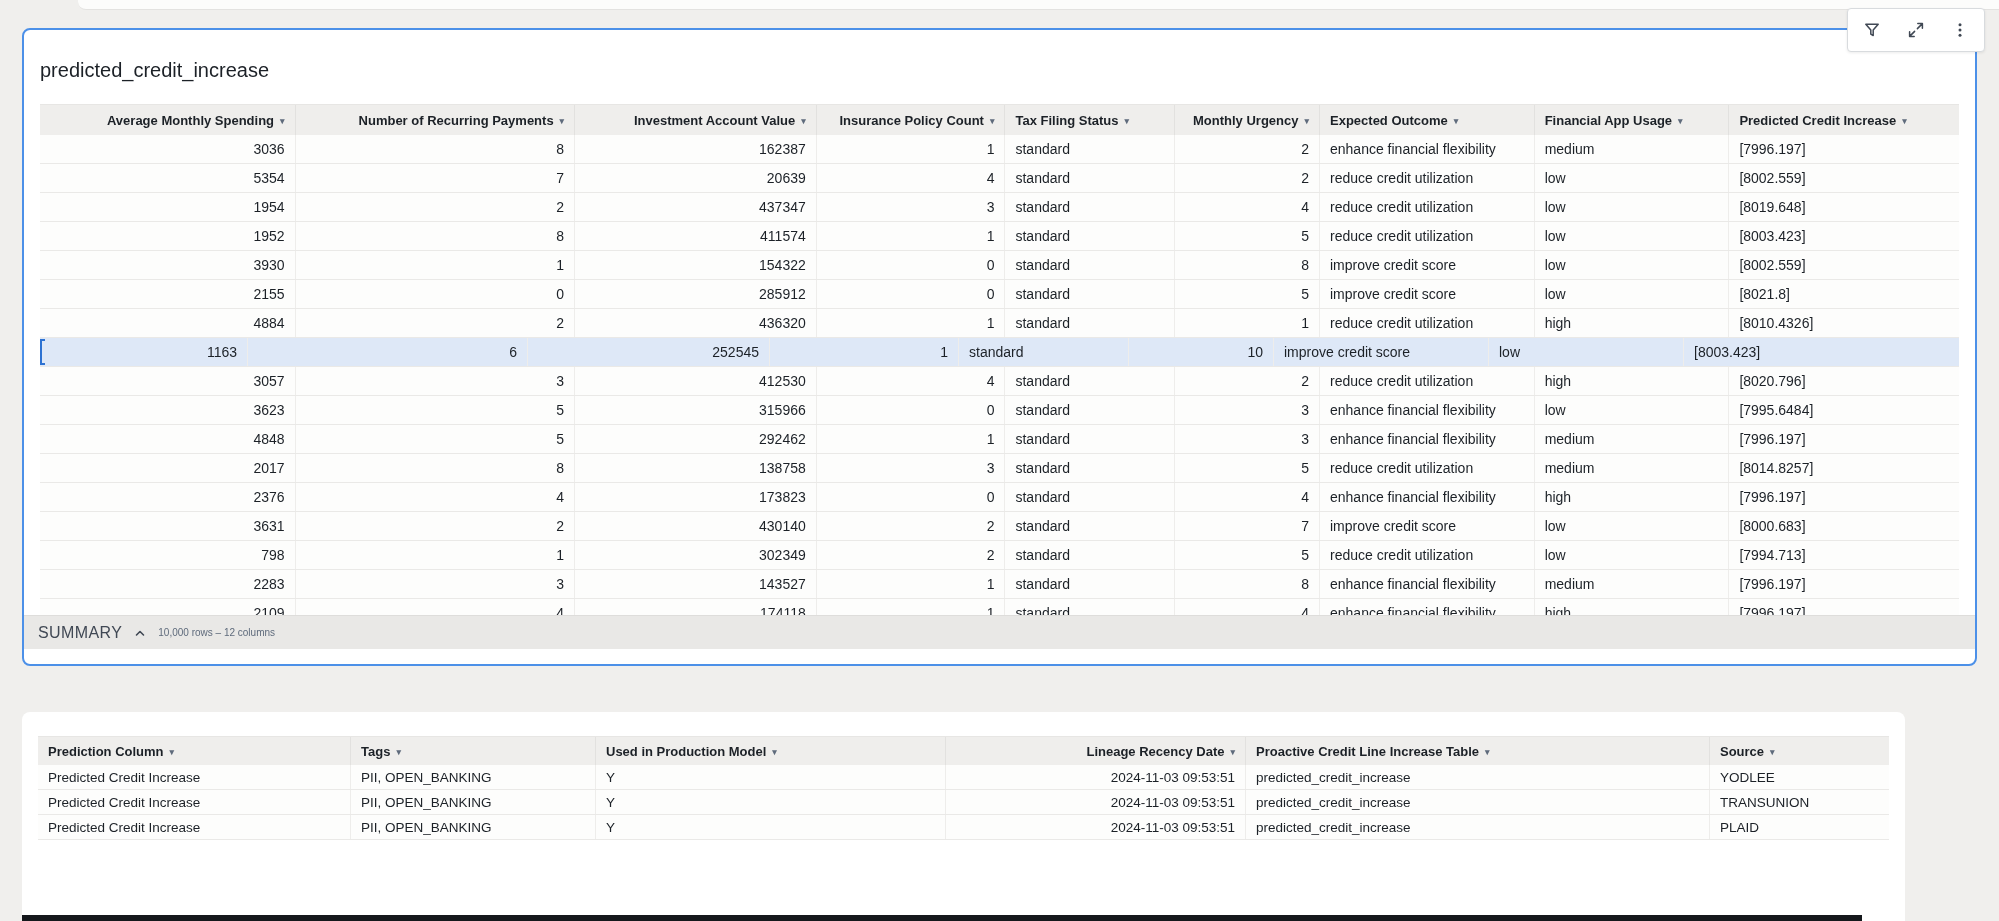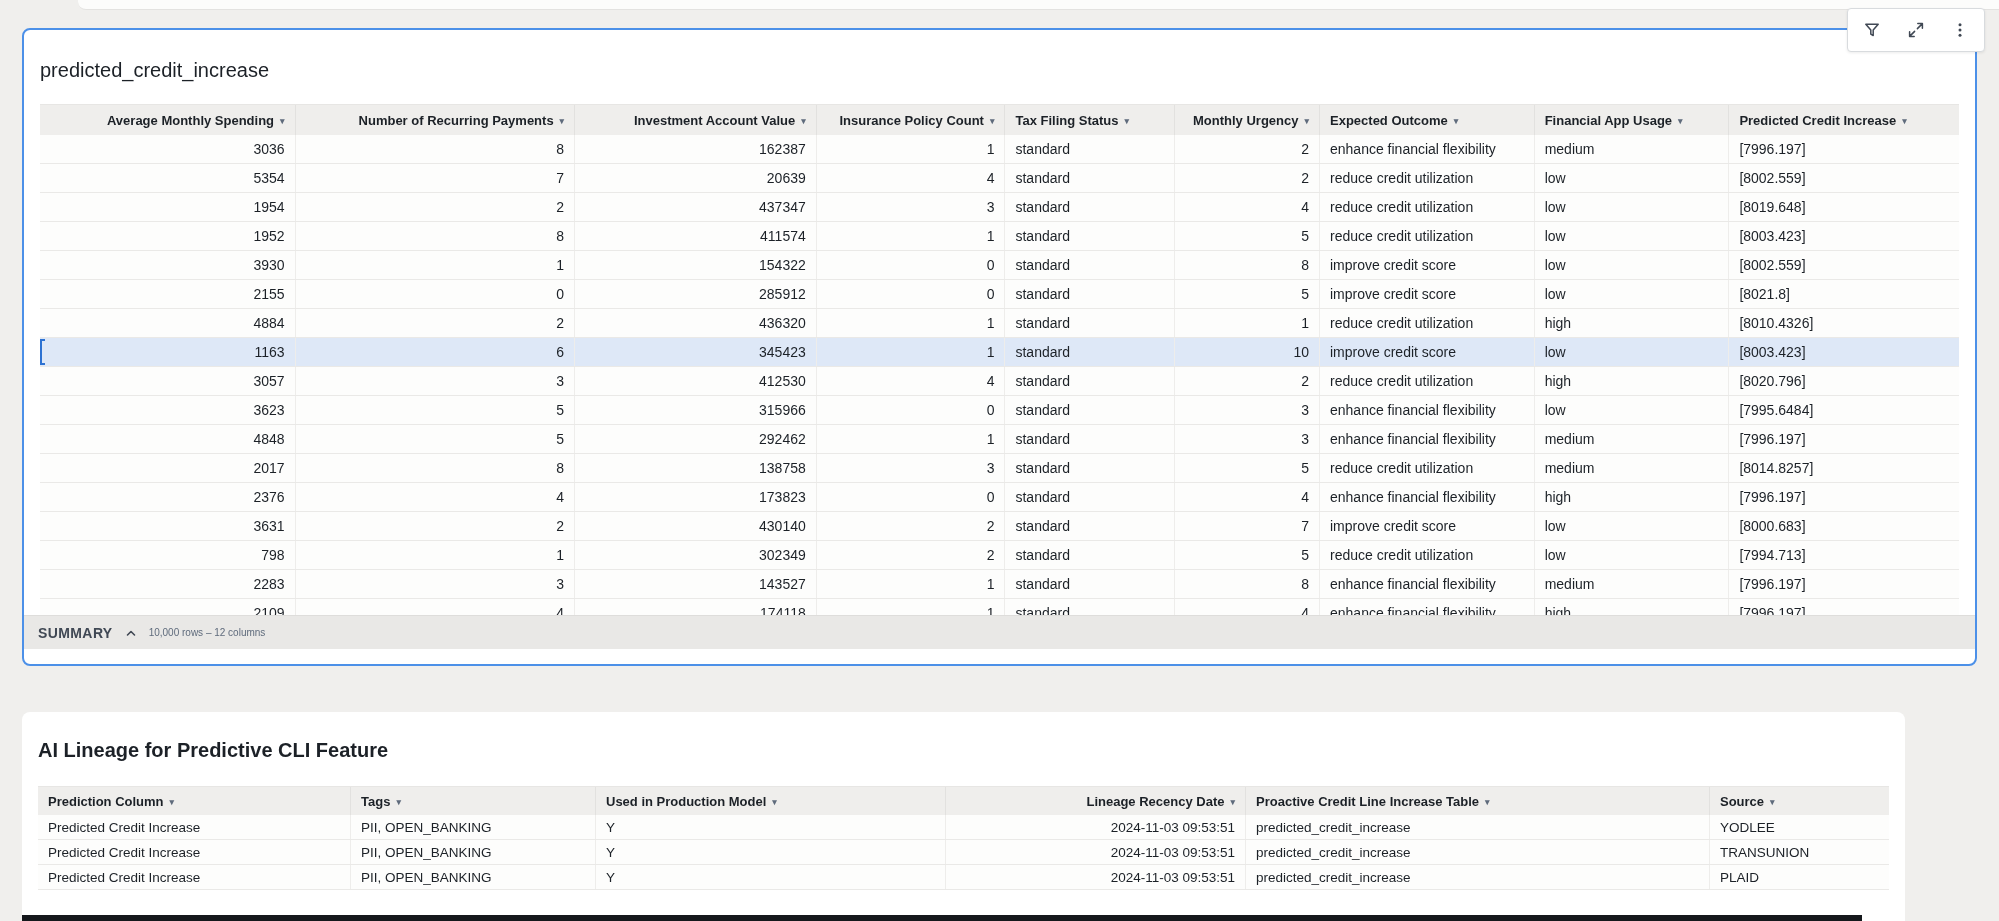--- a/index.html
+++ b/index.html
@@ -72,21 +72,21 @@
     position:absolute; left:-1px; top:1px; bottom:1px; width:6px;
     border-left:3px solid #2D72D2; border-top:2px solid #2D72D2; border-bottom:2px solid #2D72D2;
   }
 
   
   .summary-bar {
     display:flex; align-items:center; gap:12px;
     height:34px; padding:0 14px; margin-top:0;
     background:#E9E8E6; border-top:1px solid #DEDDDB;
   }
-  .summary-label { font-size:14px; letter-spacing:.4px; font-weight:700; color:#404854; }
+  .summary-label { font-size:16px; letter-spacing:.4px; font-weight:400; color:#404854; }
   .summary-chevron { display:flex; align-items:center; cursor:pointer; }
   .summary-stats { font-size:10px; color:#5F6B7C; }
 
   .bottom-bar { position:absolute; left:22px; top:915px; width:1840px; height:6px; background:#15181C; }
 </style>
 </head>
 <body>
 
 <div class="top-strip"></div>
 
@@ -224,23 +224,23 @@
           <div class="td right" style="width: 242px;">436320</div>
           <div class="td right" style="width: 189px;">1</div>
           <div class="td left" style="width: 170px;">standard</div>
           <div class="td right" style="width: 145px;">1</div>
           <div class="td left" style="width: 215px;">reduce credit utilization</div>
           <div class="td left" style="width: 195px;">high</div>
           <div class="td left" style="width: 230px;">[8010.4326]</div>
         </div>
         <div class="tr hl">
           <div class="cursor"></div>
-          <div class="td right" style="width: 256px;">1163</div>
+          <div class="td right" style="width: 208px;">1163</div>
           <div class="td right" style="width: 280px;">6</div>
-          <div class="td right" style="width: 242px;">345423</div>
+          <div class="td right" style="width: 242px;">252545</div>
           <div class="td right" style="width: 189px;">1</div>
           <div class="td left" style="width: 170px;">standard</div>
           <div class="td right" style="width: 145px;">10</div>
           <div class="td left" style="width: 215px;">improve credit score</div>
           <div class="td left" style="width: 195px;">low</div>
           <div class="td left" style="width: 230px;">[8003.423]</div>
         </div>
         <div class="tr">
           <div class="td right" style="width: 256px;">3057</div>
           <div class="td right" style="width: 280px;">3</div>
@@ -347,21 +347,20 @@
     <span class="summary-chevron">
       <svg width="12" height="12" viewBox="0 0 12 12">
         <polyline points="2.5,8 6,4.5 9.5,8" fill="none" stroke="#404854" stroke-width="1.6" stroke-linecap="round" stroke-linejoin="round"></polyline>
       </svg>
     </span>
     <span class="summary-stats">10,000 rows – 12 columns</span>
   </div>
 </section>
 
 <section class="card lineage">
-  <div class="card-title">AI Lineage for Predictive CLI Feature</div>
   <div class="tbl">
     <div class="thead">
         <div class="th left" style="width: 313px;">
           <span>Prediction Column</span>
           <span class="caret">▾</span>
         </div>
         <div class="th left" style="width: 245px;">
           <span>Tags</span>
           <span class="caret">▾</span>
         </div>

